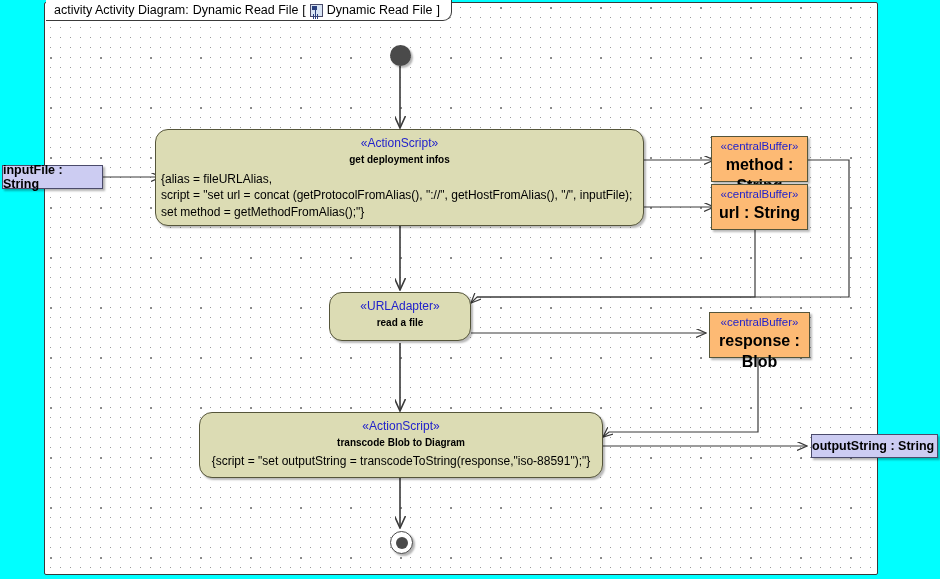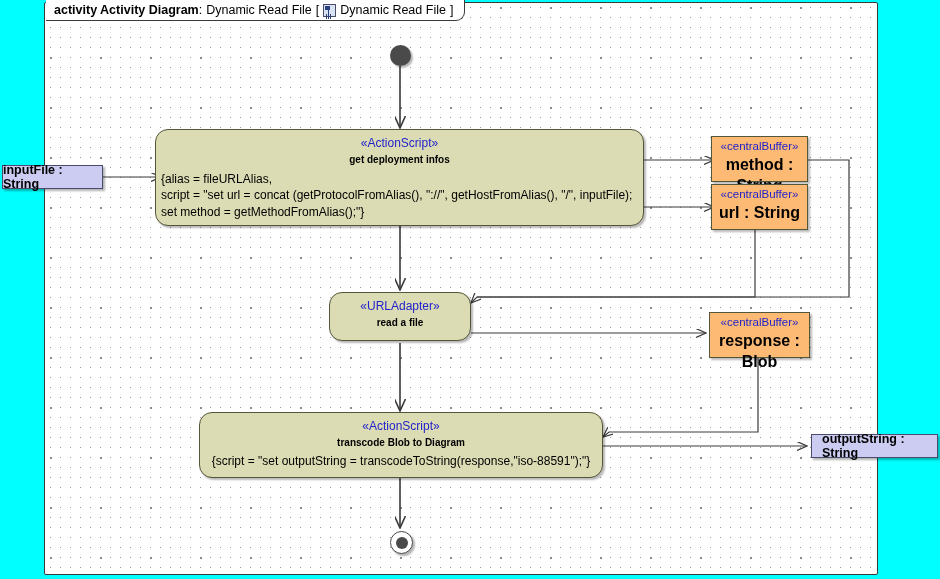--- a/index.html
+++ b/index.html
@@ -55,21 +55,21 @@
     border-radius: 0 0 9px 0;
     padding: 0 11px 0 8px;
     display: flex;
     align-items: center;
     font-size: 12.5px;
     color: #000;
     white-space: nowrap;
     box-sizing: border-box;
     z-index: 6;
   }
-  #frame-tab .kw { font-weight: bold; }
+  #frame-tab .kw { font-weight: normal; }
   #frame-tab .nm { margin-left: 4px; }
   #frame-tab .br { margin-left: 4px; }
   .tab-icon {
     display: inline-block;
     width: 13px;
     height: 13px;
     margin: 0 4px 0 4px;
     position: relative;
     background: #d8e4f4;
     border: 1px solid #4a4a6a;
@@ -294,19 +294,19 @@
   <div class="node action compact" style="left:199px; top:412px; width:404px; height:66px;">
     <div class="stereo">«ActionScript»</div>
     <div class="title">transcode Blob to Diagram</div>
     <div class="body">{script = "set outputString = transcodeToString(response,"iso-88591");"}</div>
   </div>
 
   <div class="node param" style="left:2px; top:165px; width:101px; height:24px;">
     <span>inputFile : String</span>
   </div>
 
-  <div class="node param" style="left:811px; top:434px; width:127px; height:24px;padding-left:10px;">
+  <div class="node param" style="left:811px; top:434px; width:127px; height:24px;">
     <span>outputString : String</span>
   </div>
 
   <div class="final-node" style="left:390px; top:531px;"></div>
 
 </div>
 
 </body></html>

